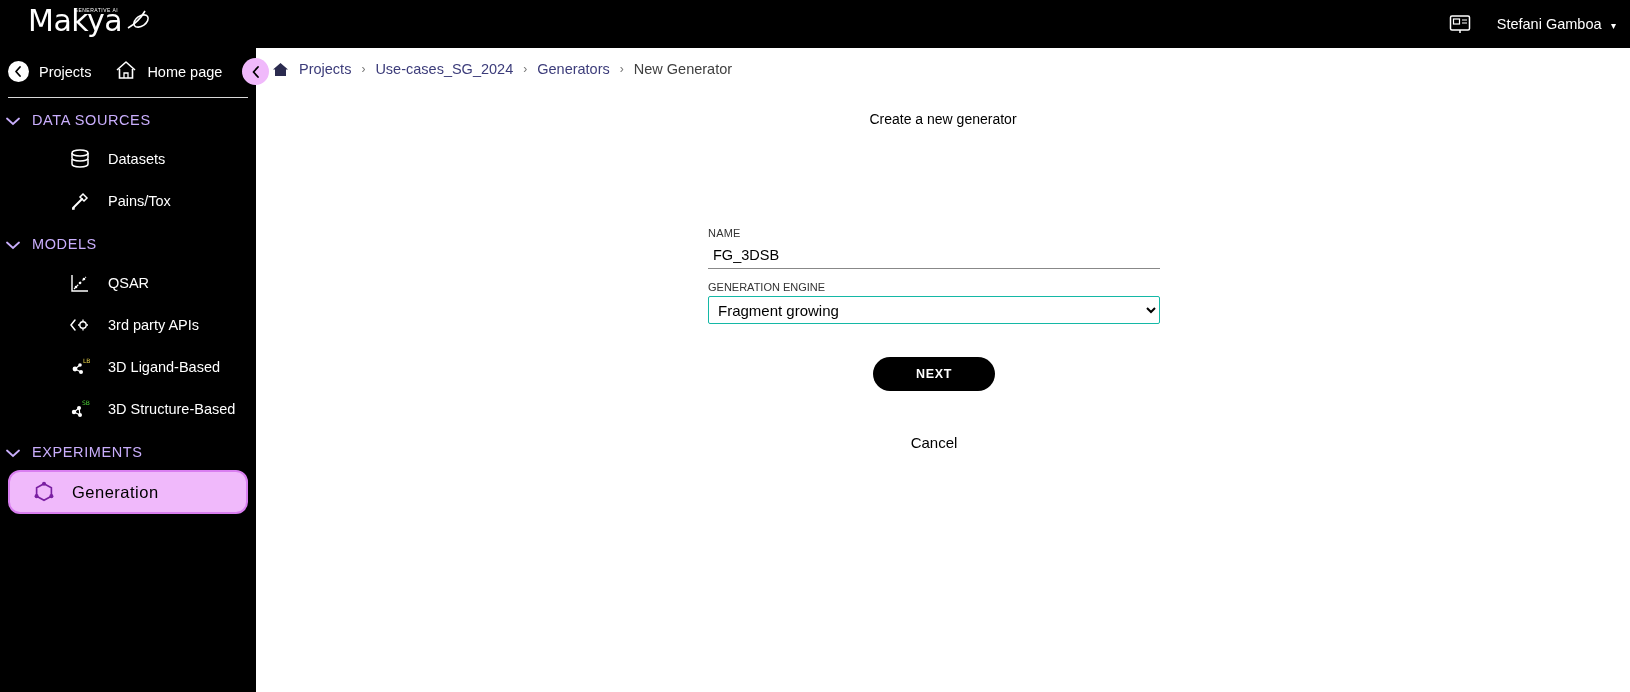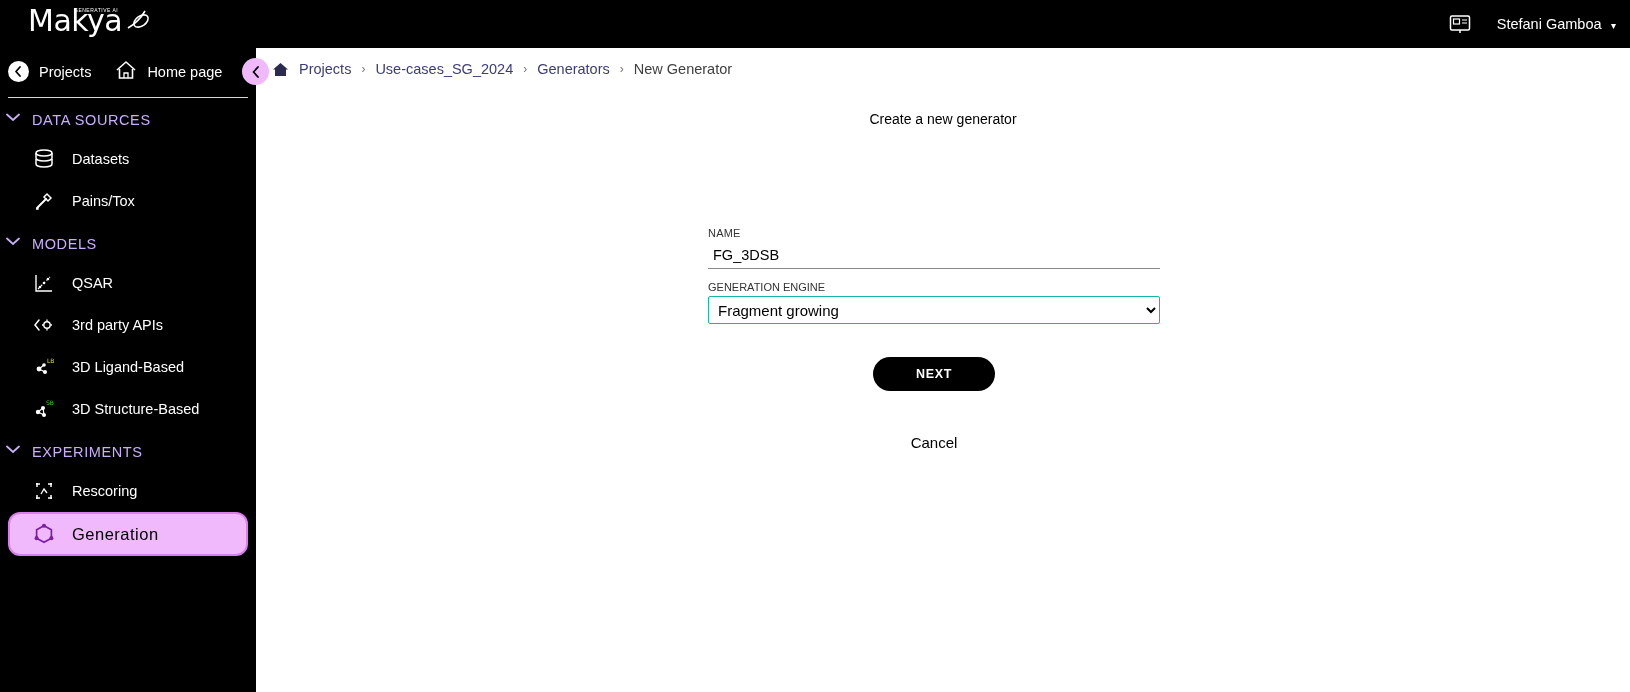--- a/index.html
+++ b/index.html
@@ -74,32 +74,33 @@
   .circle-back {
     width: 21px; height: 21px; border-radius: 50%;
     background: #ffffff; display: flex; align-items: center; justify-content: center;
   }
   .divider {
     margin: 14px 8px 0 8px;
     height: 1px; background: #ffffff; opacity: .85;
     width: 240px;
   }
   .group-head {
-    display: flex; align-items: flex-start; gap: 12px;
+    display: flex; align-items: flex-end; gap: 12px;
     padding: 14px 0 10px 6px;
     color: #c9aefc;
     font-size: 14.5px; letter-spacing: .6px;
     cursor: pointer;
   }
   .chev { color: #c9aefc; font-size: 11px; }
   .nav-item {
     display: flex; align-items: center; gap: 16px;
     height: 42px; padding-left: 32px;
     color: #ffffff; font-size: 14.5px;
     cursor: pointer;
+    margin-left: 36px;
   }
   .nav-item .nav-ico {
     width: 24px; display: flex; align-items: center; justify-content: center;
   }
   .nav-item.active {
     background: #f0b9fb; color: #000000;
     border: 2px solid #d97ef0;
     border-radius: 12px;
     margin: 0 8px;
     padding-left: 22px;
@@ -322,29 +323,20 @@
 
   <div class="group-head">
     <span class="chev">
       <svg width="14" height="9" viewBox="0 0 14 9">
           <path d="M1 1.5 L7 7 L13 1.5" stroke="#c9aefc" stroke-width="1.8" fill="none" stroke-linecap="round"></path>
         </svg>
     </span>
     <span>EXPERIMENTS</span>
   </div>
 
-  <div class="nav-item">
-    <span class="nav-ico">
-      <svg width="22" height="22" viewBox="0 0 22 22">
-        <path d="M4 3 v4 M3 4 h4 M18 3 v4 M19 4 h-4 M4 19 v-4 M3 18 h4 M18 19 v-4 M19 18 h-4" stroke="#ffffff" stroke-width="1.5" fill="none"></path>
-        <path d="M8 14 L11 9 L14 13" stroke="#ffffff" stroke-width="1.3" fill="none"></path>
-      </svg>
-    </span>
-    <span>Rescoring</span>
-  </div>
 
   <div class="nav-item active">
     <span class="nav-ico">
       <svg width="26" height="24" viewBox="0 0 26 24">
         <path d="M13 3 L21 7.5 L21 16.5 L13 21 L5 16.5 L5 7.5 Z" stroke="#7a1fa2" stroke-width="1.8" fill="none"></path>
         <circle cx="13" cy="3" r="2.2" fill="#7a1fa2"></circle>
         <circle cx="21" cy="16.5" r="2.2" fill="#7a1fa2"></circle>
         <circle cx="5" cy="16.5" r="2.2" fill="#7a1fa2"></circle>
       </svg>
     </span>

